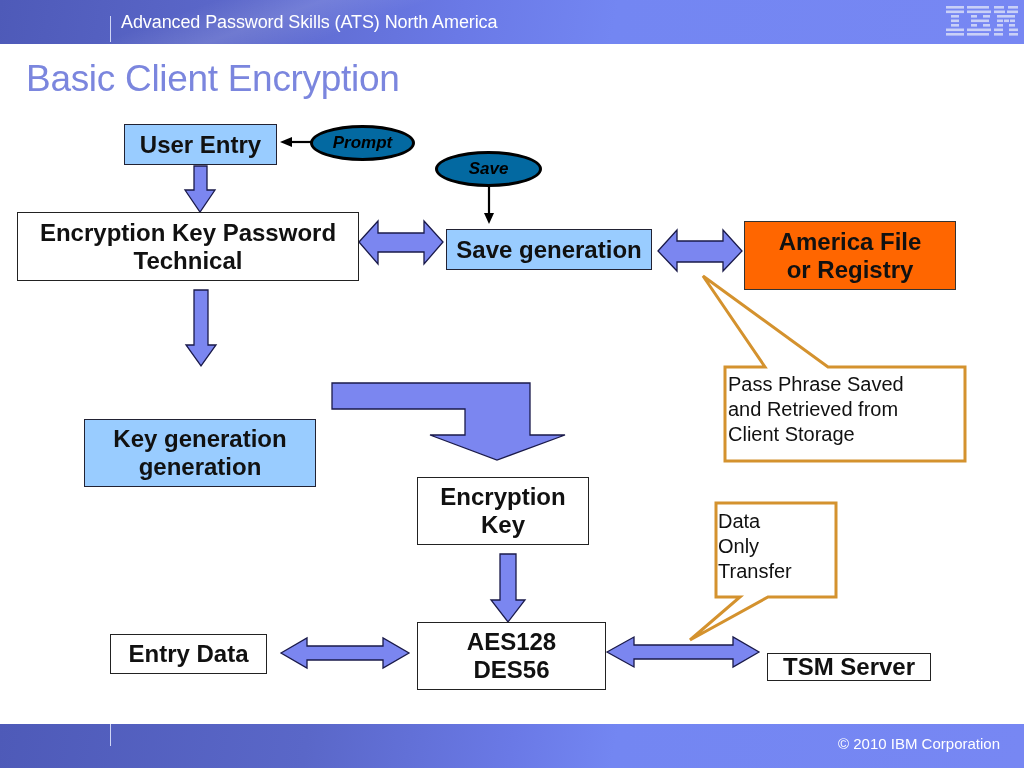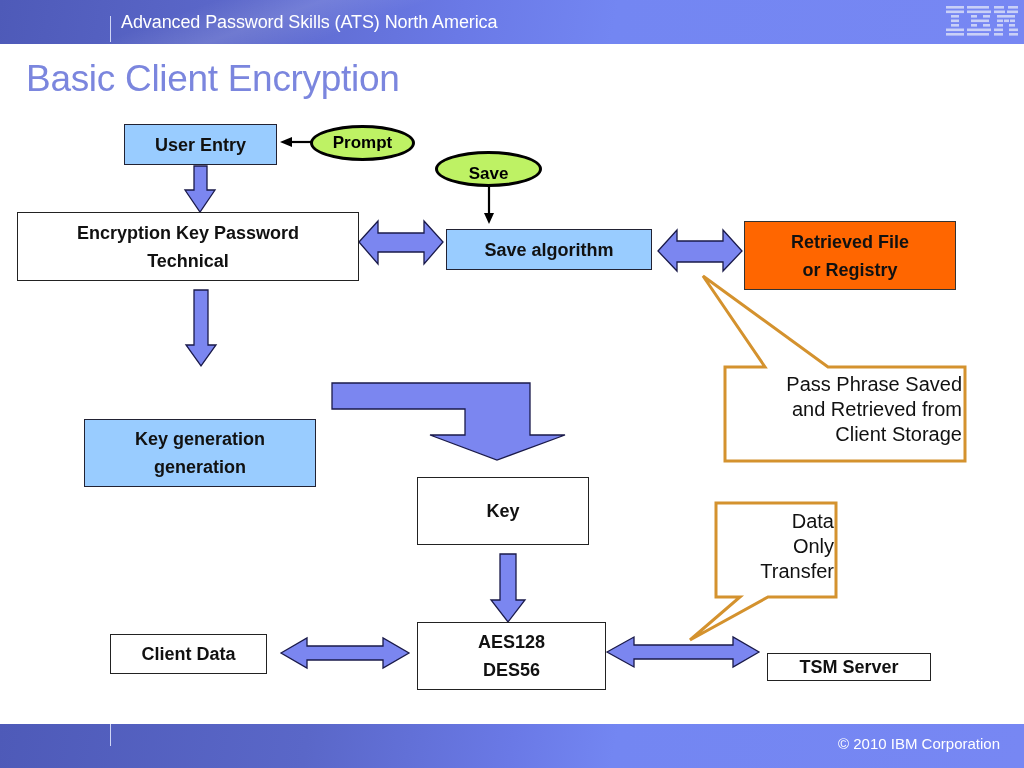--- a/index.html
+++ b/index.html
@@ -32,32 +32,32 @@
   .footer {
     position: absolute; left: 0; top: 724px; width: 1024px; height: 44px;
     background: linear-gradient(100deg, #4e5ab8 0%, #5a67c8 30%, #6a79e6 50%, #7386f2 60%, #7787f3 100%);
   }
   .footer-text {
     position: absolute; right: 24px; top: 11px; color: #ffffff; font-size: 15px;
   }
   .box {
     position: absolute; box-sizing: border-box; border: 1.5px solid #222;
     display: flex; align-items: center; justify-content: center; text-align: center;
-    font-weight: bold; color: #111; font-size: 18px; line-height: 28px;
+    font-weight: bold; color: #111; font-size: 24px; line-height: 28px;
   }
   .box.blue { background: #99ccff; border-color: #223; }
   .box.white { background: #ffffff; }
   .box.orange { background: #ff6600; border-color: #333; }
   .oval {
     position: absolute; box-sizing: border-box; border: 3px solid #000; border-radius: 50%;
-    background: #bef264; display: flex; align-items: center; justify-content: center;
-    font-weight: bold; font-size: 17px; color: #000;
+    background: #0369a1; display: flex; align-items: center; justify-content: center;
+    font-style: italic; font-weight: bold; font-size: 17px; color: #000;
   }
   .callout-text {
-    position: absolute; text-align: right; font-size: 20px; line-height: 25px; color: #111;
+    position: absolute; text-align: left; font-size: 20px; line-height: 25px; color: #111;
   }
   svg.overlay { position: absolute; left: 0; top: 0; width: 1024px; height: 768px; }
 </style>
 </head>
 <body>
 
 <div class="header">
   <div class="swoosh"></div>
   <div class="vbar" style="left:110px; top:16px; height:26px;"></div>
   <div class="header-text">Advanced Password Skills (ATS) North America</div>
@@ -131,54 +131,55 @@
 </svg>
 
 <div class="box blue" style="left:124px; top:124px; width:153px; height:41px;">
   <span>User Entry</span>
 </div>
 
 <div class="oval" style="left:310px; top:125px; width:105px; height:36px;">
   <span>Prompt</span>
 </div>
 
-<div class="oval" style="left:435px; top:151px; width:107px; height:36px;align-items:flex-end;">
+<div class="oval" style="left:435px; top:151px; width:107px; height:36px;">
   <span>Save</span>
 </div>
 
 <div class="box white" style="left:17px; top:212px; width:342px; height:69px; flex-direction:column;">
   <span>Encryption Key Password</span>
   <span>Technical</span>
 </div>
 
 <div class="box blue" style="left:446px; top:229px; width:206px; height:41px;">
-  <span>Save algorithm</span>
+  <span>Save generation</span>
 </div>
 
 <div class="box orange" style="left:744px; top:221px; width:212px; height:69px; flex-direction:column;">
-  <span>Retrieved File</span>
+  <span>America File</span>
   <span>or Registry</span>
 </div>
 
 <div class="box blue" style="left:84px; top:375px; width:232px; height:68px; flex-direction:column;margin-top:44px;">
   <span>Key generation</span>
   <span>generation</span>
 </div>
 
 <div class="box white" style="left:417px; top:477px; width:172px; height:68px; flex-direction:column;">
+  <span>Encryption</span>
   <span>Key</span>
 </div>
 
 <div class="box white" style="left:417px; top:622px; width:189px; height:68px; flex-direction:column;">
   <span>AES128</span>
   <span>DES56</span>
 </div>
 
 <div class="box white" style="left:110px; top:634px; width:157px; height:40px;">
-  <span>Client Data</span>
+  <span>Entry Data</span>
 </div>
 
 <div class="box white" style="left:767px; top:653px; width:164px; height:28px;">
   <span>TSM Server</span>
 </div>
 
 <div class="callout-text" style="left:728px; top:372px; width:234px;">
   <div>Pass Phrase Saved</div>
   <div>and Retrieved from</div>
   <div>Client Storage</div>

